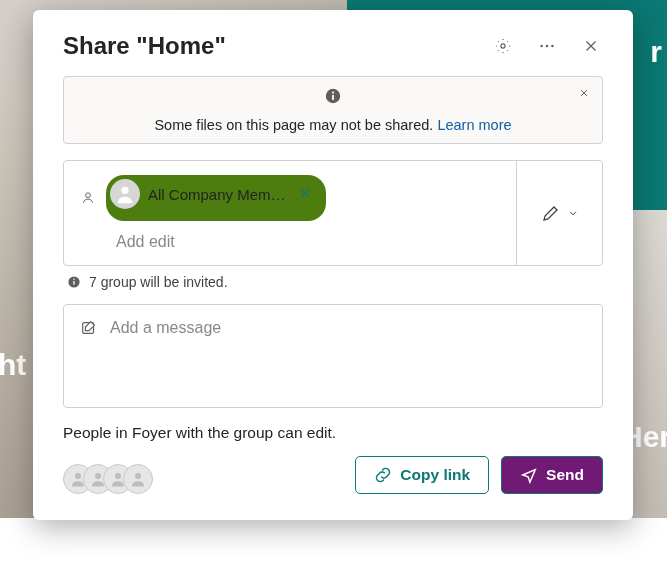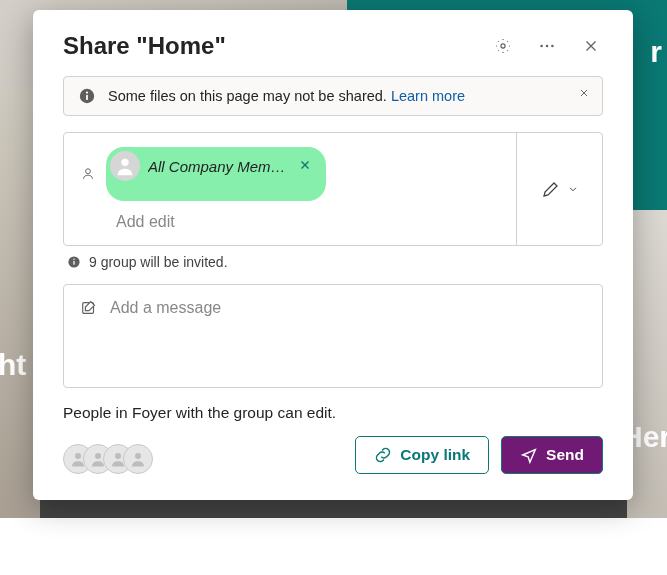--- a/index.html
+++ b/index.html
@@ -30,35 +30,35 @@
   }
   .modal-header { display:flex; align-items:center; justify-content:space-between; margin-bottom:16px;}
   .modal-title { font-size:24px; font-weight:600; color:#242424;}
   .header-icons { display:flex; gap:20px; align-items:center;}
   .icon-btn { width:24px; height:24px; display:flex; align-items:center; justify-content:center; cursor:pointer; color:#616161;}
   .icon-btn svg { width:18px; height:18px; }
 
   .info-bar {
     border:1px solid #d1d1d1; background:#faf9f8; border-radius:4px;
     padding:10px 14px; display:flex; align-items:center; gap:12px;
-    margin-bottom:16px; position:relative;
+    margin-bottom:16px; position:relative;flex-direction:column;
   }
   .info-bar .msg { font-size:14.5px; color:#242424;}
   .info-bar a { color:#115ea3; text-decoration:none;}
   .info-bar .close-sm { position:absolute; right:12px; top:8px; color:#616161; cursor:pointer;}
 
   .recipients-box {
     border:1px solid #d1d1d1; border-radius:4px;
     display:flex; margin-bottom:8px;
   }
   .recip-left { flex:1; padding:14px 16px;}
   .recip-left .row1 { display:flex; align-items:center; gap:10px; margin-bottom:12px;}
   .chip {
     display:flex; align-items:center; gap:8px;
-    background:#86efac; border-radius:18px; padding:4px 10px 20px 4px;font-style:italic;
+    background:#4d7c0f; border-radius:18px; padding:4px 10px 12px 4px;
   }
   .chip .avatar { width:30px; height:30px; border-radius:50%; background:#d6d6d6; display:flex; align-items:center; justify-content:center;}
   .chip .avatar svg { width:22px; height:22px; fill:#fff;}
   .chip .chip-text { font-size:15px; color:#242424; max-width:160px; white-space:nowrap; overflow:hidden;}
   .chip .chip-x { color:#0a7873; font-size:18px; padding:0 4px; cursor:pointer;}
   .add-more { font-size:16px; color:#8a8886; padding-left:36px;}
   .recip-right { width:86px; border-left:1px solid #d1d1d1; display:flex; align-items:center; justify-content:center; gap:6px; cursor:pointer;}
 
   .invite-note { display:flex; align-items:center; gap:8px; font-size:14px; color:#424242; margin-bottom:14px; padding-left:4px;}
 
@@ -168,21 +168,21 @@
         </svg>
     </div>
   </div>
 
   <div class="invite-note">
     <svg width="14" height="14" viewBox="0 0 20 20">
         <circle cx="10" cy="10" r="8" fill="#605e5c"></circle>
         <circle cx="10" cy="6.2" r="1.1" fill="#fff"></circle>
         <rect x="9.1" y="8.5" width="1.8" height="5.5" rx="0.9" fill="#fff"></rect>
       </svg>
-    <span>9 group will be invited.</span>
+    <span>7 group will be invited.</span>
   </div>
 
   <div class="message-box">
     <div class="row">
       <svg width="18" height="18" viewBox="0 0 20 20" fill="none" stroke="#616161" stroke-width="1.3">
           <rect x="3" y="4" width="12" height="12" rx="1.5"></rect>
           <path d="M12 3l4 4-6 6H6v-4l6-6z" fill="#fff"></path>
         </svg>
       <span class="placeholder">Add a message</span>
     </div>

